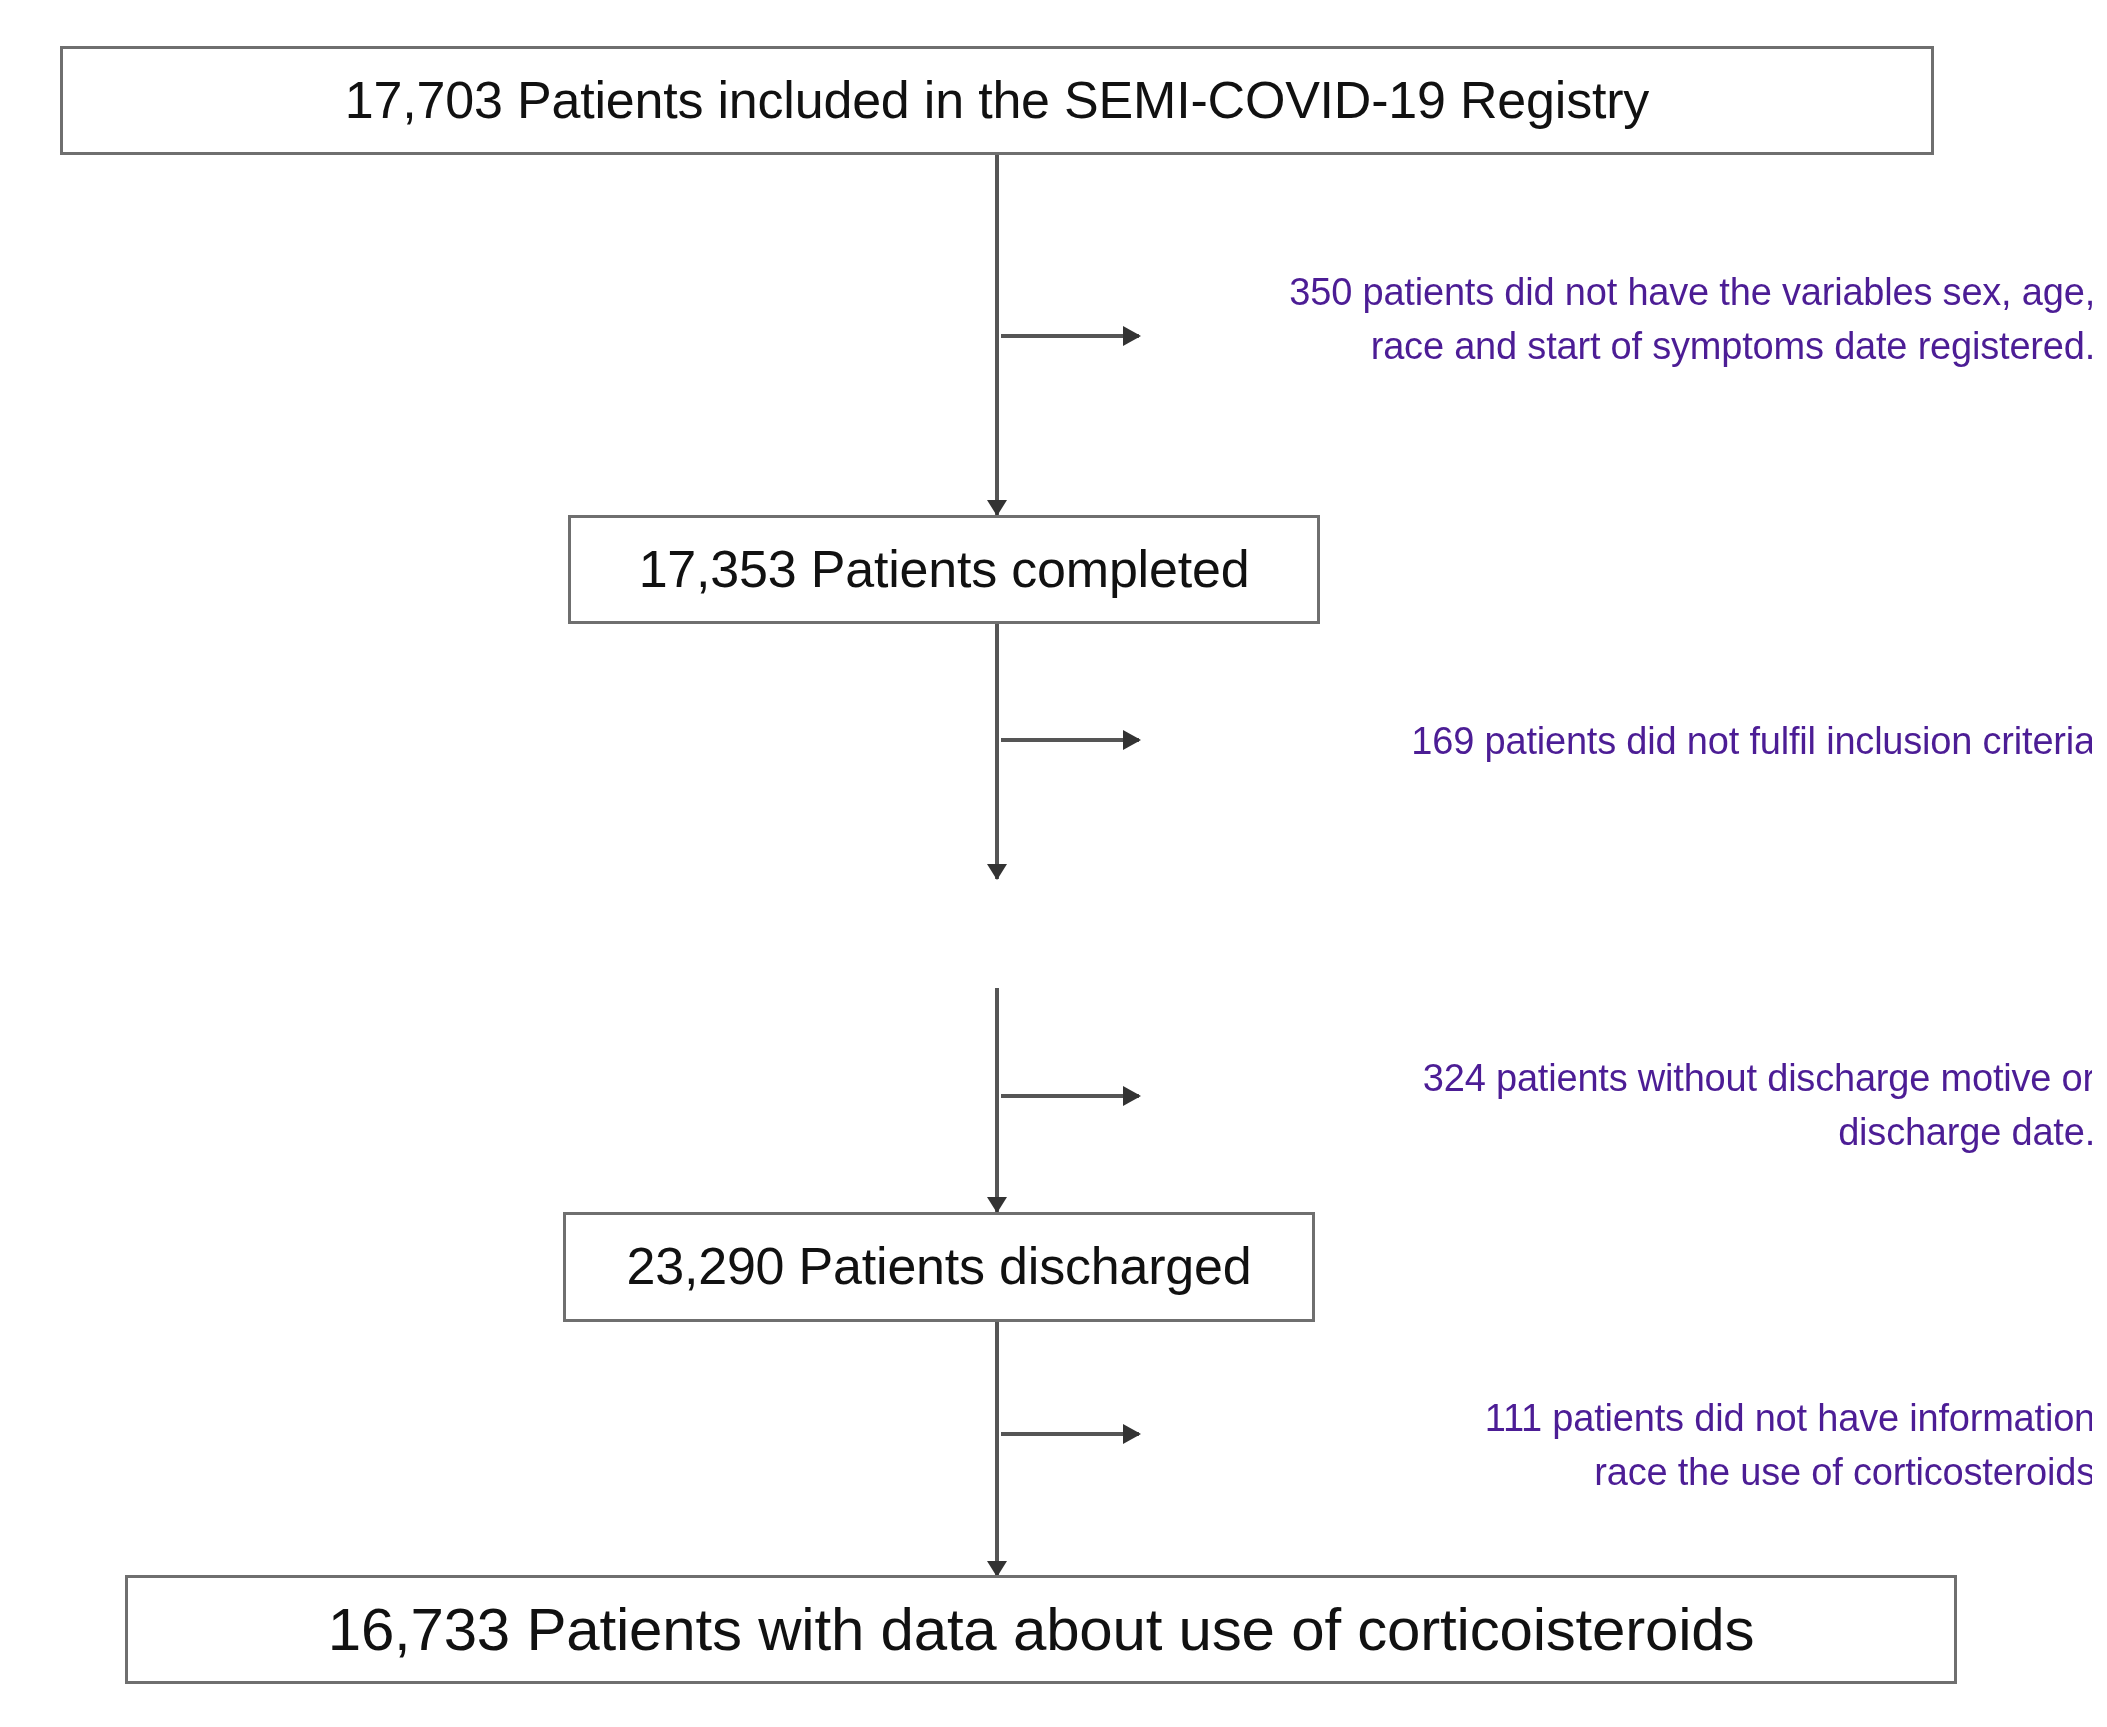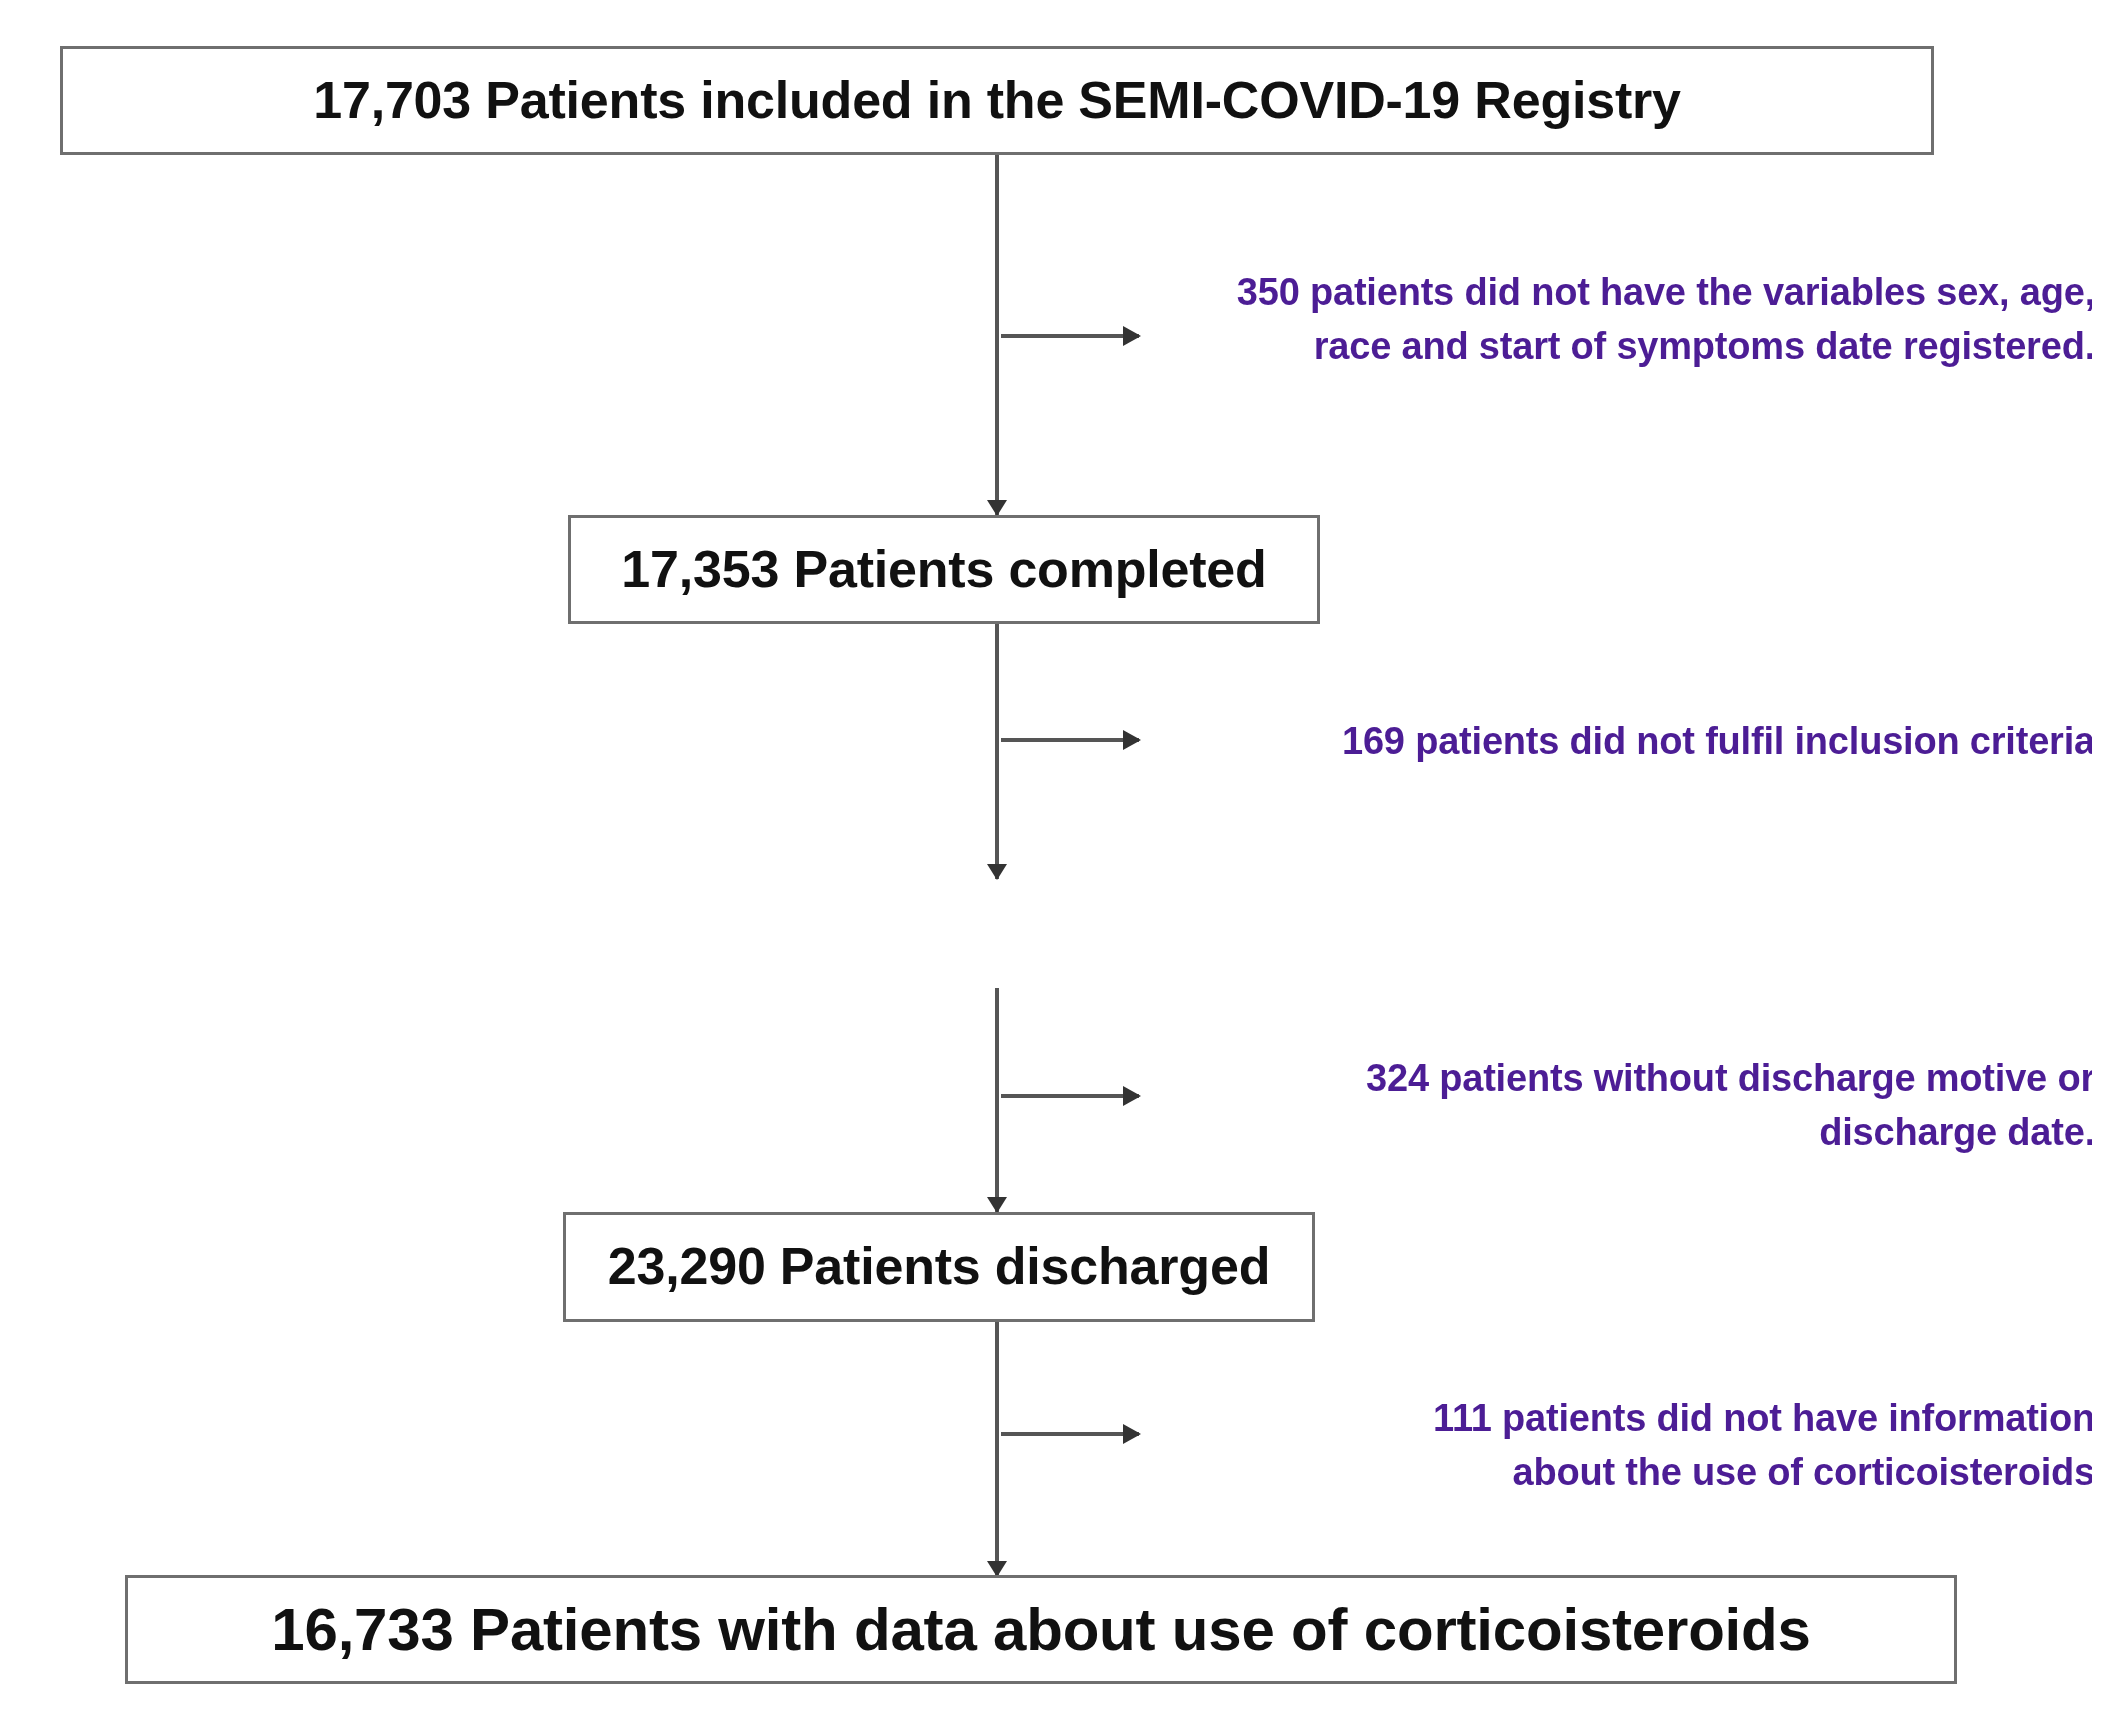--- a/index.html
+++ b/index.html
@@ -12,21 +12,20 @@
     font-family: "Liberation Sans", sans-serif;
     color: #1a1a1a;
   }
 
   #flow-root {
     position: relative;
     width: 2092px;
     height: 1728px;
     background: #ffffff;
     overflow: hidden;
-    font-weight: bold;
   }
 
   
   .node-box {
     position: absolute;
     box-sizing: border-box;
     border: 3.7px solid #6f6f6f;
     background: #ffffff;
     display: flex;
     align-items: center;
@@ -147,21 +146,21 @@
   </div>
 
   <div class="node-box box-4">
     <span class="node-label">23,290 Patients discharged</span>
   </div>
 
   <div class="v-line v4"></div>
   <div class="h-arrow h4"></div>
   <div class="branch-note note-4">
     <span class="note-line">111 patients did not have information</span>
-    <span class="note-line">about the use of corticoisteroids</span>
+    <span class="note-line">race the use of corticosteroids</span>
   </div>
 
   <div class="node-box box-5">
     <span class="node-label">16,733 Patients with data about use of corticoisteroids</span>
   </div>
 
 </div>
 
 
 </body></html>

